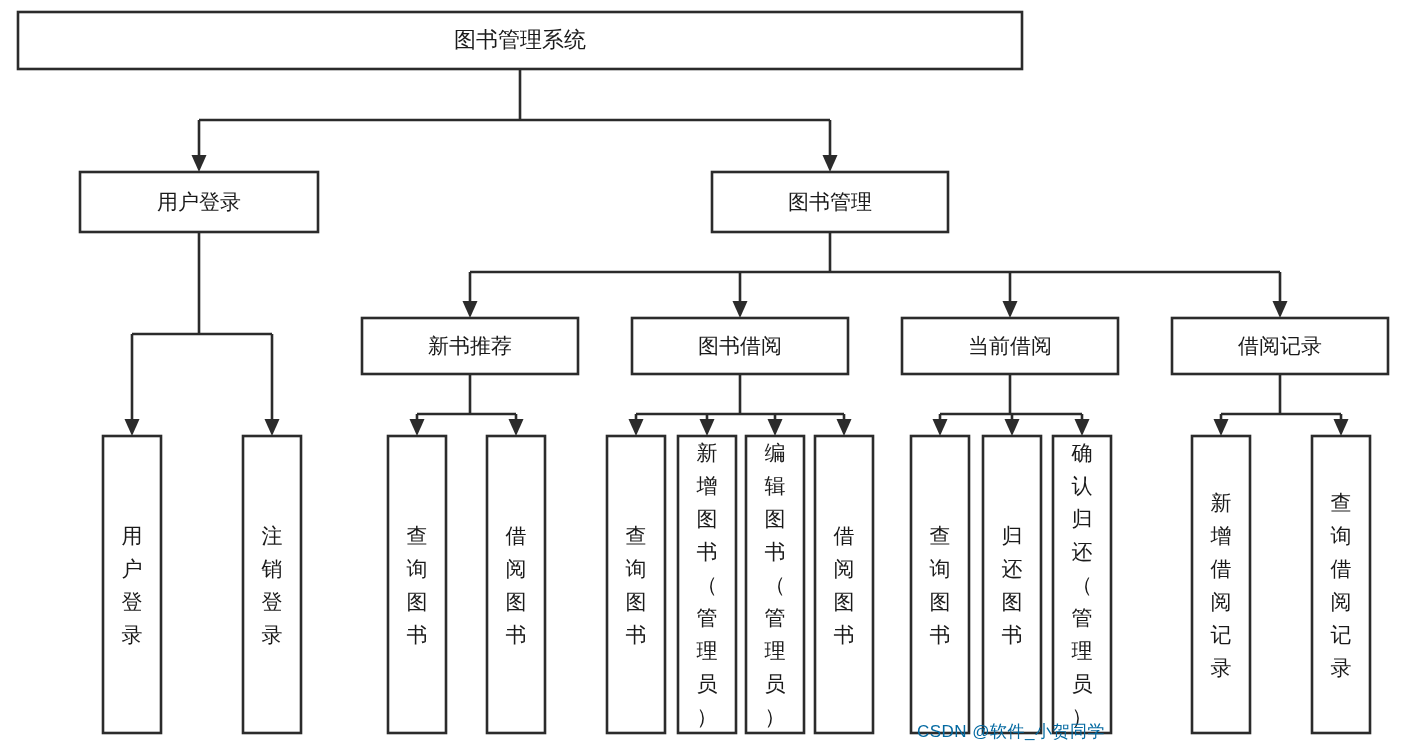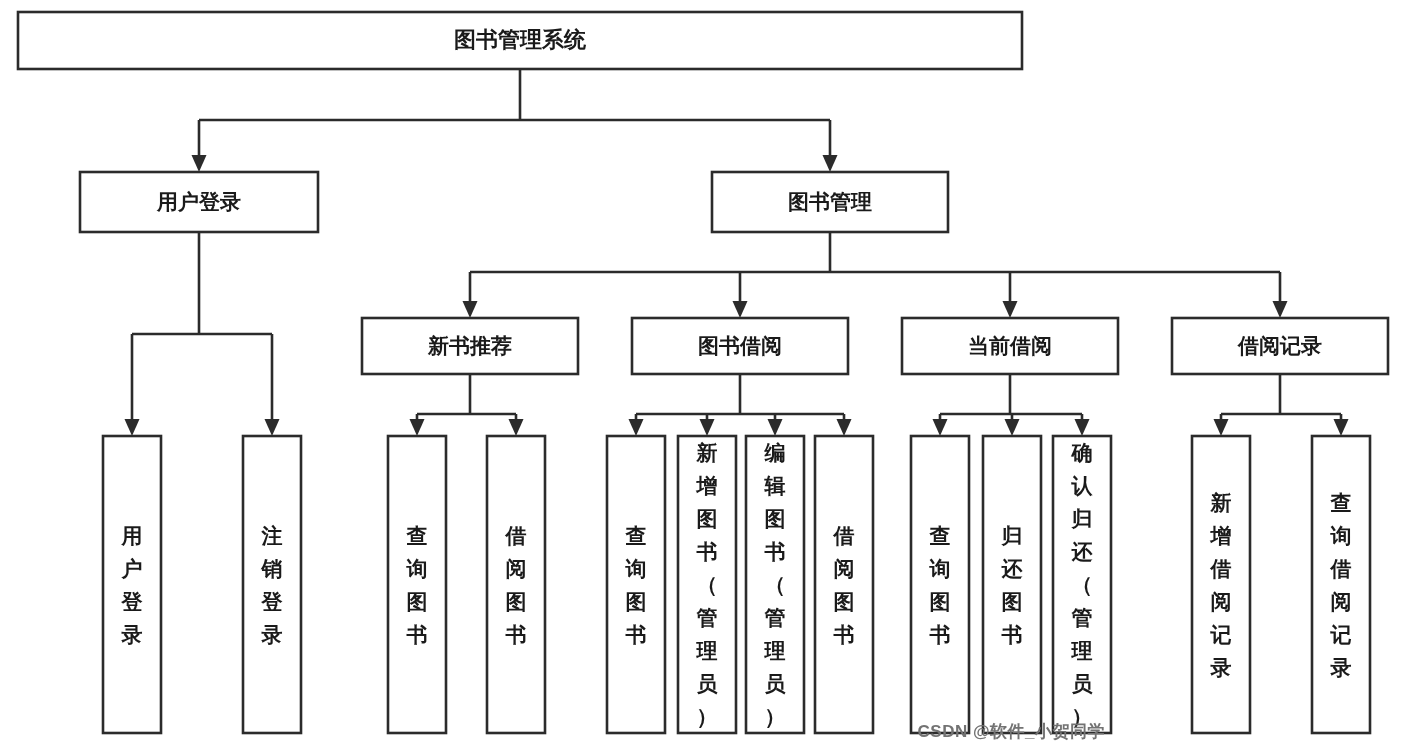--- a/index.html
+++ b/index.html
@@ -13,21 +13,20 @@
     font-family: "Liberation Sans", "DejaVu Sans", sans-serif;
     overflow: hidden;
     position: relative;
   }
   #diagram-root {
     position: absolute;
     left: 0;
     top: 0;
     width: 1113px;
     height: 747px;
-    font-weight: bold;
   }
   svg.flow {
     display: block;
     width: 1405px;
     height: 747px;
   }
   .node-box {
     fill: #ffffff;
     stroke: #2b2b2b;
     stroke-width: 2.6;
@@ -50,21 +49,21 @@
   .arrowhead {
     fill: #2b2b2b;
     stroke: none;
   }
   .watermark {
     position: absolute;
     right: 8px;
     bottom: 4px;
     font-family: "Liberation Sans", "DejaVu Sans", sans-serif;
     font-size: 17px;
-    color: #737373;
+    color: #0369a1;
     white-space: nowrap;
     pointer-events: none;
     letter-spacing: 0.5px;
     margin-top: 32px;
   }
 </style>
 </head>
 <body>
 
 <div id="diagram-root">

